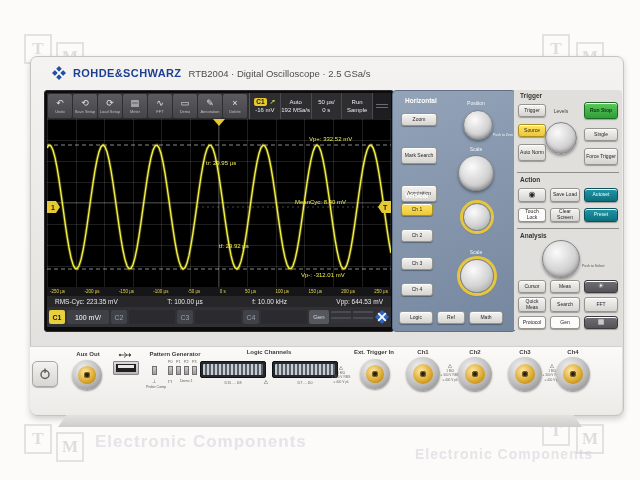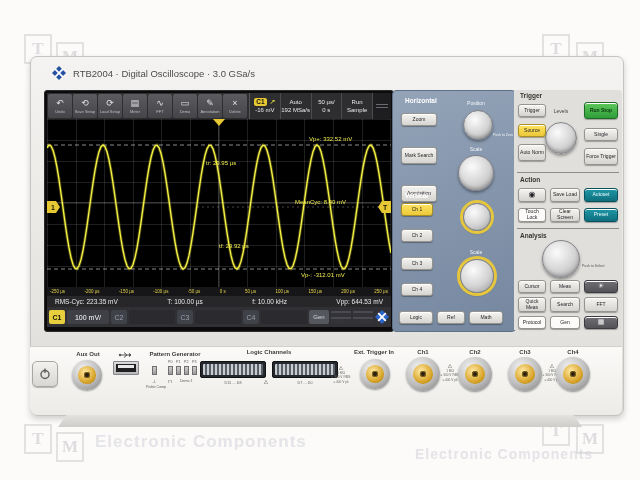--- a/index.html
+++ b/index.html
@@ -147,21 +147,22 @@
   <div class="wm-text" style="left:415px;top:446px;font-size:14px;">Electronic Components</div>
 
   <div class="device"></div>
   <div class="base"></div>
 
   <div class="header">
     <svg class="rslogo" width="14" height="14" viewBox="0 0 14 14">
       <path d="M7 0 L14 7 L7 14 L0 7 Z" fill="#2350a0"></path>
       <path d="M3.2 3.2 L10.8 10.8 M3.2 10.8 L10.8 3.2" stroke="#fff" stroke-width="1.8"></path>
     </svg>
-    <span class="hinfo">RTB2004 · Digital Oscilloscope · 3.0 GSa/s</span>
+    <span class="brand">ROHDE&amp;SCHWARZ</span>
+    <span class="hinfo">RTB2004 · Digital Oscilloscope · 2.5 GSa/s</span>
   </div>
 
   <div class="bezel">
 
     <div class="toolbar">
       <div class="tbtn">
           <span class="ic">↶</span>
           <span class="lb">Undo</span>
         </div>
       <div class="tbtn">

